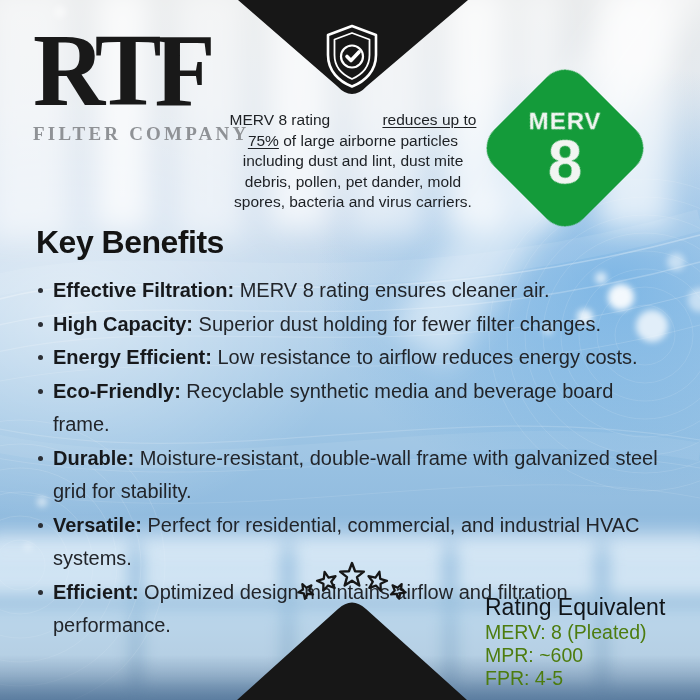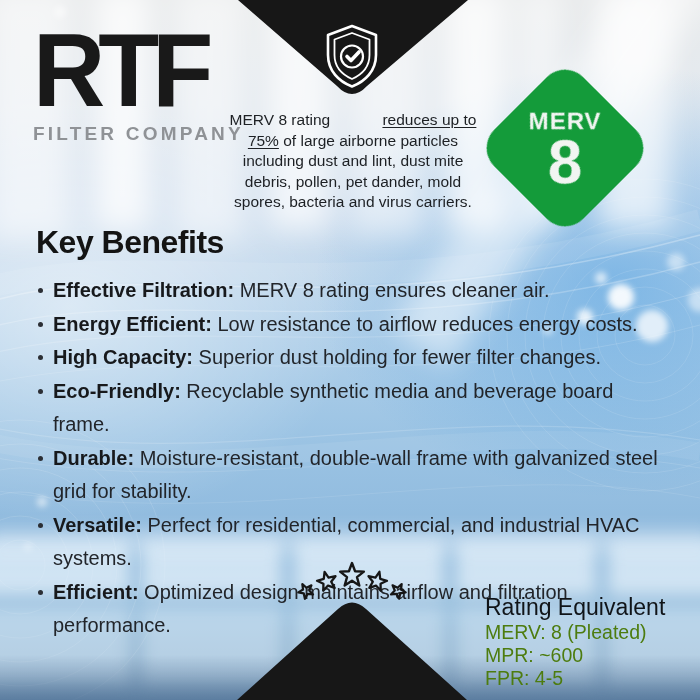--- a/index.html
+++ b/index.html
@@ -9,21 +9,21 @@
   
   .bg-base{position:absolute;inset:0;
     background:
       radial-gradient(430px 310px at 88% 40%, rgba(76,158,224,.55), rgba(76,158,224,0) 70%),
       radial-gradient(400px 300px at 10% 44%, rgba(255,255,255,.5), rgba(255,255,255,0) 72%),
       linear-gradient(180deg,#e9ebec 0%,#e3e9ef 15%,#cfdeee 30%,#b3d1ea 46%,#9cc4e4 62%,#8fbade 76%,#9dc2de 88%,#8aa8c2 100%);
   }
   .bg-art{position:absolute;inset:0;}
 
   
-  .logo{position:absolute;left:33px;top:22px;line-height:1;}
+  .logo{position:absolute;left:33px;top:22px;line-height:1;font-family:Liberation Serif, serif;}
   .logo-text{font-size:100px;font-weight:700;letter-spacing:-7px;color:#191919;line-height:.95;transform-origin:left top;transform:scaleY(1.03);}
   .logo-sub{font-size:19px;font-weight:700;letter-spacing:3.2px;color:#8f9296;margin-top:7px;}
 
   
   .ribbon-top{position:absolute;left:0;top:0;}
   .banner-text{position:absolute;left:224px;top:110px;width:258px;text-align:center;
     font-size:15.5px;line-height:1.33;color:#1d2024;font-weight:500;}
   .banner-text .u{text-decoration:underline;text-underline-offset:2px;margin-left:48px;}
 
   
@@ -169,22 +169,22 @@
     <div class="diamond-inner">
       <div class="diamond-label">MERV</div>
       <div class="diamond-value">8</div>
     </div>
   </div>
 
   <div class="benefits">
     <h1 class="benefits-heading">Key Benefits</h1>
     <ul>
       <li><b>Effective Filtration:</b><span> MERV 8 rating ensures cleaner air.</span></li>
+      <li><b>High Capacity:</b><span> Superior dust holding for fewer filter changes.</span></li>
       <li><b>Energy Efficient:</b><span> Low resistance to airflow reduces energy costs.</span></li>
-      <li><b>High Capacity:</b><span> Superior dust holding for fewer filter changes.</span></li>
       <li><b>Eco-Friendly:</b><span> Recyclable synthetic media and beverage board frame.</span></li>
       <li><b>Durable:</b><span> Moisture-resistant, double-wall frame with galvanized steel grid for stability.</span></li>
       <li><b>Versatile:</b><span> Perfect for residential, commercial, and industrial HVAC systems.</span></li>
       <li><b>Efficient:</b><span> Optimized design maintains airflow and filtration performance.</span></li>
     </ul>
   </div>
 
   <svg class="footer-art" width="700" height="145" viewBox="0 0 700 145">
     <g fill="none" stroke="#161616" stroke-linejoin="round">
       <path d="M0 -10 L2.47 -3.4 L9.51 -3.09 L3.99 1.3 L5.88 8.09 L0 4.2 L-5.88 8.09 L-3.99 1.3 L-9.51 -3.09 L-2.47 -3.4 Z" transform="translate(306 36) rotate(-28) scale(.78)" stroke-width="2.9"></path>

